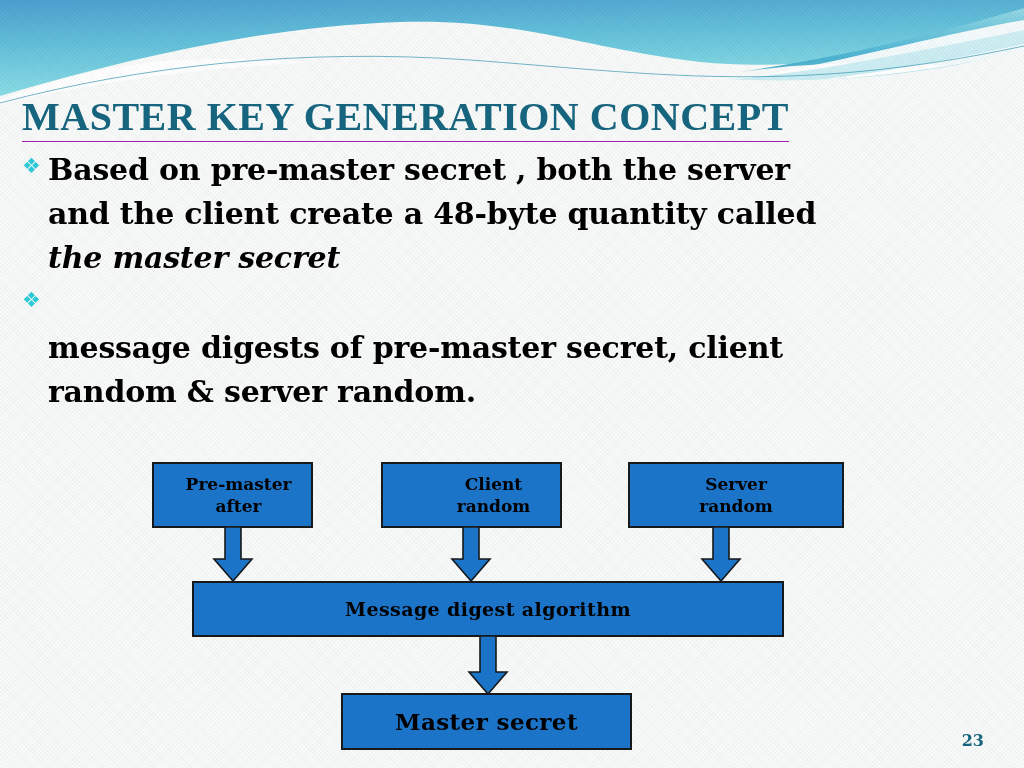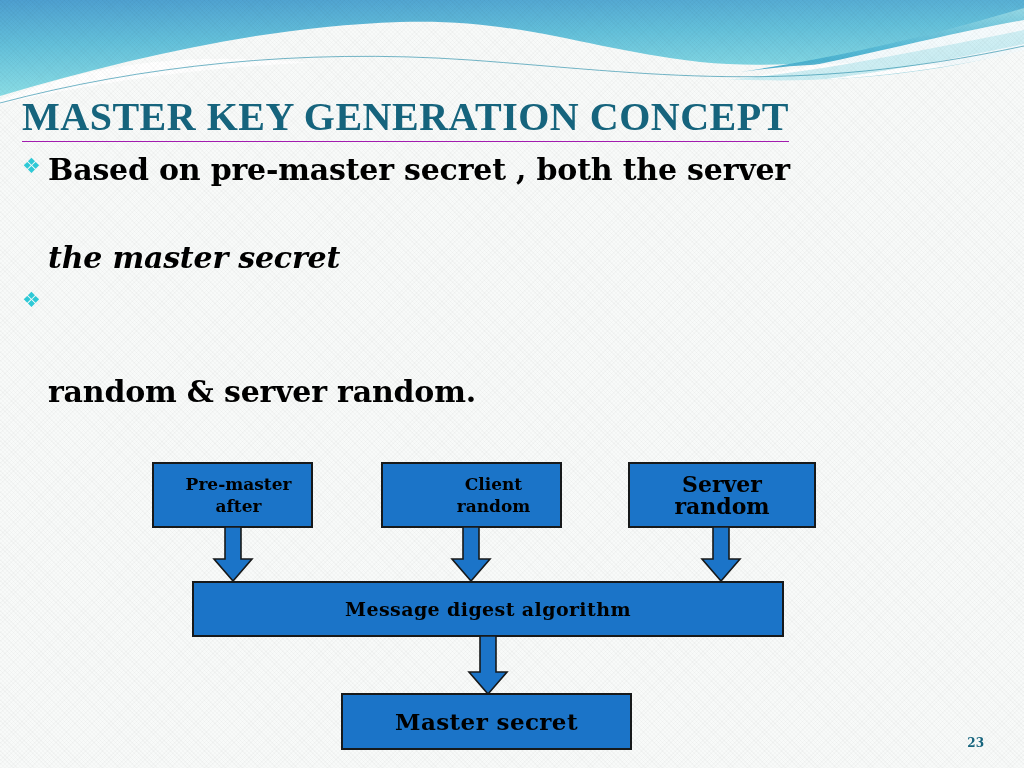--- a/index.html
+++ b/index.html
@@ -117,22 +117,22 @@
   }
   #box-pre-master-secret {
     left: 152px; top: 462px; width: 161px; height: 66px;
     font-size: 17px; line-height: 22px; padding-left: 12px;
   }
   #box-client-random {
     left: 381px; top: 462px; width: 181px; height: 66px;
     font-size: 17px; line-height: 22px; padding-left: 44px;
   }
   #box-server-random {
-    left: 628px; top: 462px; width: 188px; height: 66px;
-    font-size: 22px; line-height: 22px;
+    left: 628px; top: 462px; width: 216px; height: 66px;
+    font-size: 17px; line-height: 22px;
   }
   #box-message-digest {
     left: 192px; top: 581px; width: 592px; height: 56px;
     font-size: 19px; letter-spacing: 0.4px; align-items: center;
   }
   #box-master-secret {
     left: 341px; top: 693px; width: 291px; height: 57px;
     font-size: 23px; letter-spacing: 0.4px;
   }
   .flow-arrow {
@@ -142,21 +142,21 @@
   .flow-arrow svg { display: block; }
 
   
   #page-number {
     position: absolute;
     right: 40px;
     bottom: 18px;
     z-index: 6;
     font-family: "DejaVu Serif", "Liberation Serif", serif;
     font-weight: bold;
-    font-size: 12px;
+    font-size: 16px;
     color: #16647d;
     text-align: center;
   }
 </style>
 </head>
 <body>
 
 <div id="header-decoration">
   <svg width="1024" height="112" viewBox="0 0 1024 112" xmlns="http://www.w3.org/2000/svg">
     <defs>
@@ -205,30 +205,30 @@
 <div id="slide-title">
   <span class="title-text">MASTER KEY GENERATION CONCEPT</span>
 </div>
 
 <div id="body-content">
 
   <div class="bullet-row">
     <span class="bullet-marker">❖</span>
     <span class="bullet-text">
       <span> Based on pre-master secret , both the server</span><br>
-      <br>
+      <span>and the client create a 48-byte quantity called</span><br>
       <span class="em-italic">the master secret</span>
     </span>
   </div>
 
   <div class="bullet-row">
     <span class="bullet-marker">❖</span>
     <span class="bullet-text">
       <br>
-      <br>
+      <span>message digests of pre-master secret, client</span><br>
       <span>random &amp; server random.</span>
     </span>
   </div>
 
 </div>
 
 <div id="flow-diagram">
 
   <div class="flow-box" id="box-pre-master-secret">
     <span>

